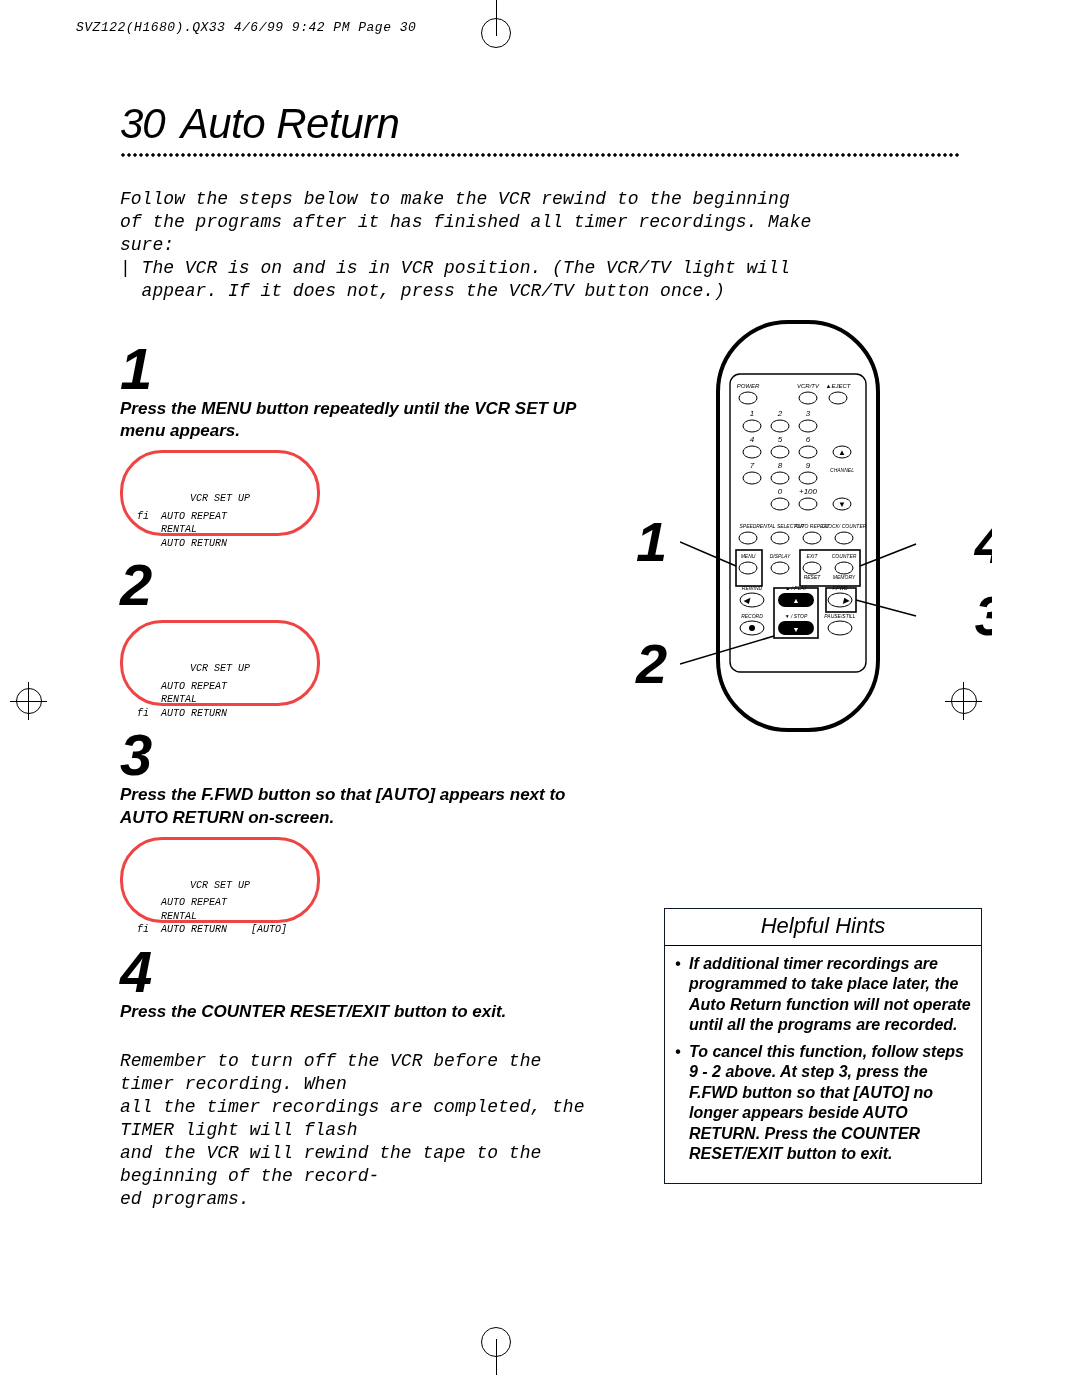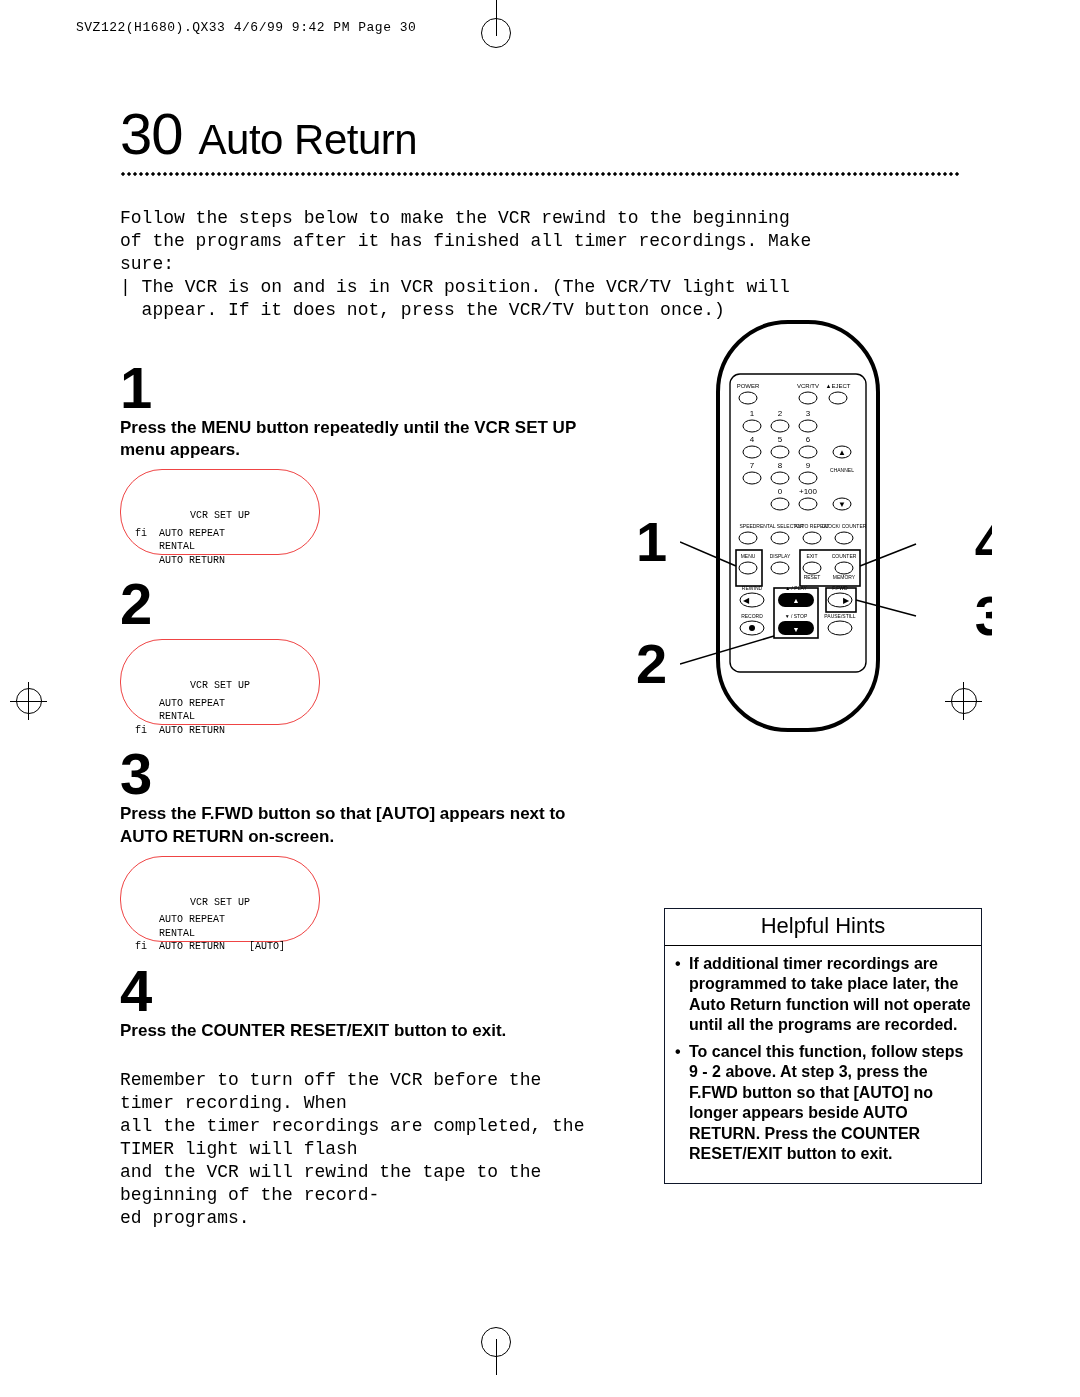--- a/index.html
+++ b/index.html
@@ -8,20 +8,21 @@
     background: #fff;
     font-family: "Helvetica Neue", Helvetica, Arial, sans-serif;
     color: #000;
   }
   .page {
     width: 992px;
     height: 1397px;
     position: relative;
     background: #fff;
     overflow: hidden;
+    font-style: italic;
   }
 
   
   .crop-top, .crop-bot {
     position: absolute;
     left: 50%;
     width: 1px;
     height: 36px;
     background: #000;
   }
@@ -90,21 +91,21 @@
     top: 100px;
     width: 840px;
   }
 
   .title-row {
     display: flex;
     align-items: baseline;
     gap: 16px;
   }
   .page-num-big {
-    font-size: 58px;
+    font-size: 42px;
     font-weight: 300;
     font-family: "Helvetica Neue", Helvetica, Arial, sans-serif;
     letter-spacing: -1px;
   }
   .page-title {
     font-size: 42px;
     font-weight: 300;
     font-family: "Helvetica Neue", Helvetica, Arial, sans-serif;
     letter-spacing: -0.5px;
   }
@@ -145,21 +146,21 @@
     font-size: 17px;
     line-height: 1.3;
     margin-top: 2px;
   }
 
   .osd {
     margin-top: 8px;
     margin-bottom: 20px;
     width: 200px;
     height: 86px;
-    border: 1px solid #ef4444;
+    border: 3px solid #ef4444;
     border-radius: 42px / 42px;
     font-family: "Courier New", monospace;
     font-size: 10px;
     padding: 12px 14px 10px 14px;
     box-sizing: border-box;
     line-height: 1.35;
     white-space: pre;
   }
   .osd .osd-title { text-align: center; margin-bottom: 4px; }
 

